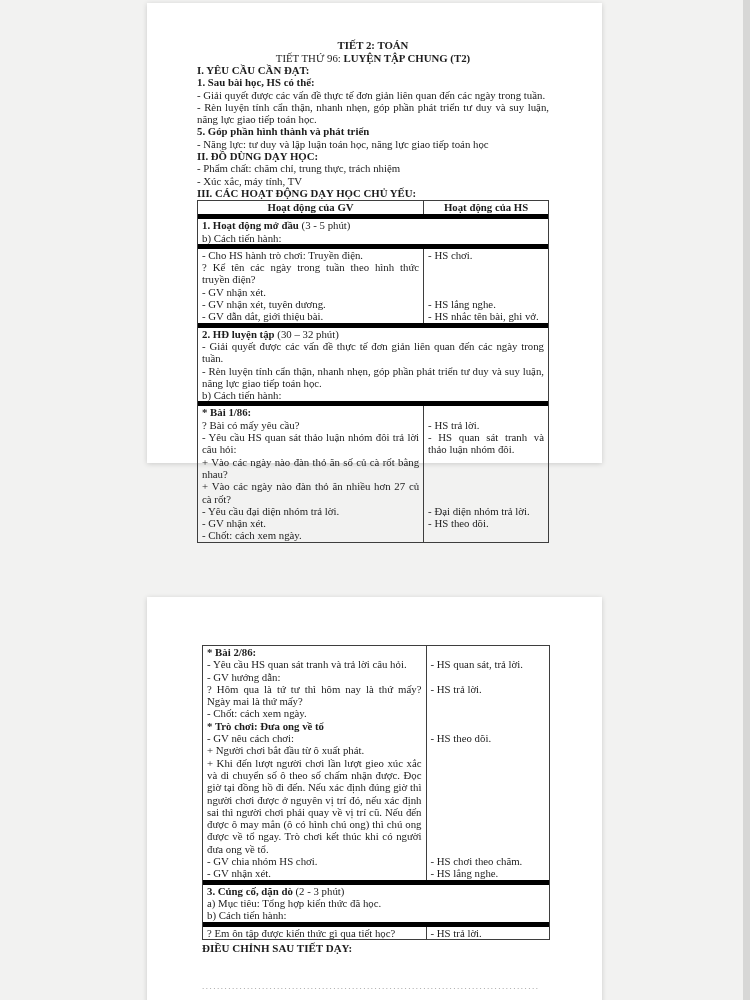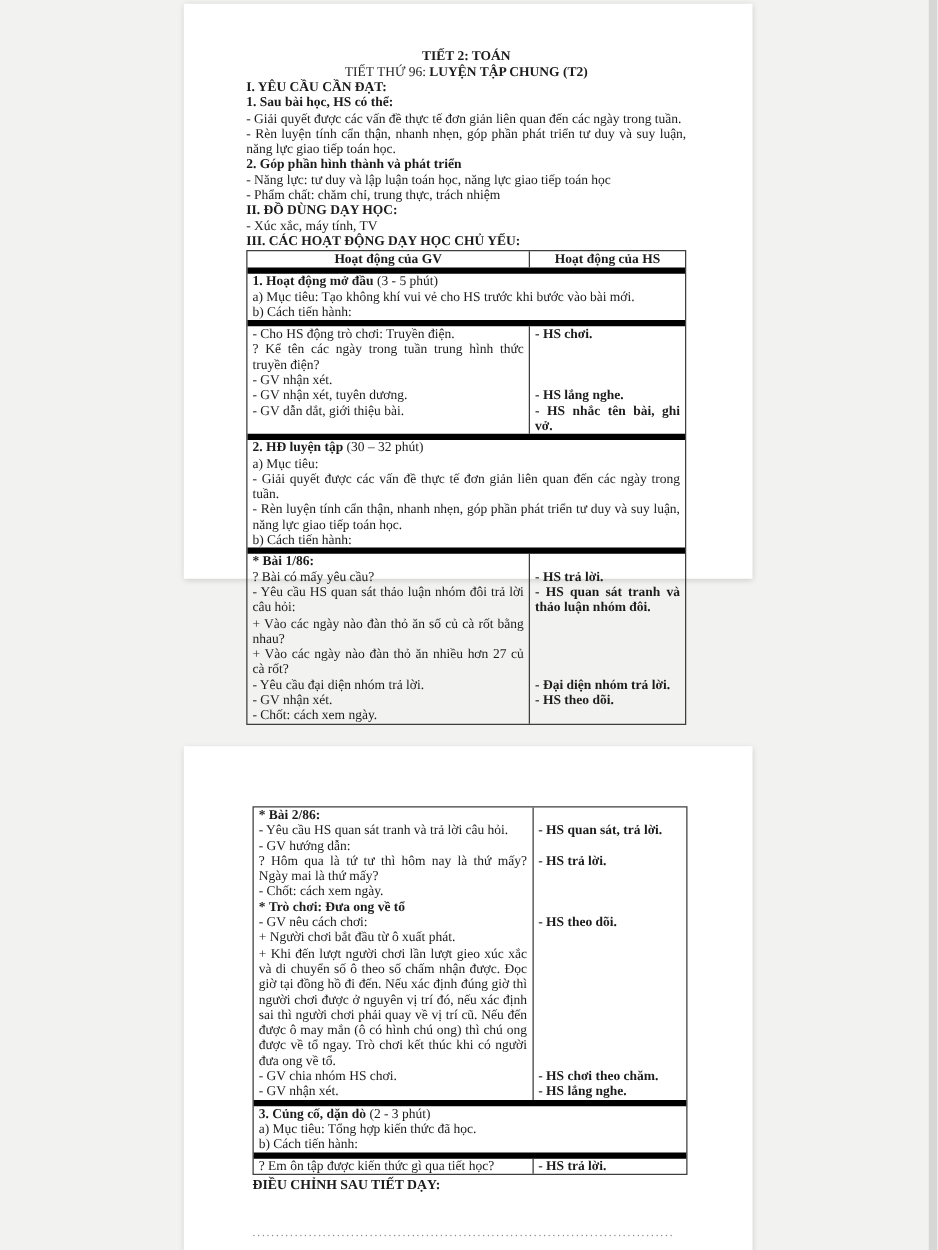--- a/index.html
+++ b/index.html
@@ -18,80 +18,78 @@
   .page1{top:3px;height:460px;padding:36px 53px 0 50px;box-sizing:border-box;}
   .page2{top:597px;height:420px;padding:47px 52px 0 55px;box-sizing:border-box;}
   .ln{min-height:12.3px;text-align:justify;}
   .ln b{font-weight:bold;}
   .title-line{text-align:center;min-height:12.5px;}
   .dtable{border:1px solid #3e3e3e;margin-top:1px;}
   .trow{display:flex;}
   .trow + .trow{border-top:5px solid #000000;}
   .cell{padding:0 4px;box-sizing:border-box;}
   .cell.gv{width:64.6%;border-right:1px solid #3e3e3e;}
-  .cell.hs{width:35.4%;font-weight:bold;}
+  .cell.hs{width:35.4%;}
   .cell.span{width:100%;}
   .cell.head{font-weight:bold;text-align:center;min-height:13px;}
   .footer-heading{font-weight:bold;margin-top:2px;font-size:11px;}
   .dots-line{
     margin-top:26px;width:336px;overflow:hidden;white-space:nowrap;
     color:#8a8a8a;font-size:9px;letter-spacing:1.5px;
   }
 </style>
 </head>
 <body>
 
 <div class="page page1">
   <div class="title-line"><b>TIẾT 2: TOÁN</b></div>
   <div class="title-line"><span>TIẾT THỨ 96: </span><b>LUYỆN TẬP CHUNG (T2)</b></div>
   <div id="intro1">
       <div class="ln"><b>I. YÊU CẦU CẦN ĐẠT:</b></div>
       <div class="ln"><b>1. Sau bài học, HS có thể:</b></div>
       <div class="ln"><span>- Giải quyết được các vấn đề thực tế đơn giản liên quan đến các ngày trong tuần.</span></div>
       <div class="ln"><span>- Rèn luyện tính cẩn thận, nhanh nhẹn, góp phần phát triển tư duy và suy luận, năng lực giao tiếp toán học.</span></div>
-      <div class="ln"><b>2. Góp phần hình thành và phát triển</b></div>
+      <div class="ln"><b>5. Góp phần hình thành và phát triển</b></div>
       <div class="ln"><span>- Năng lực: tư duy và lập luận toán học, năng lực giao tiếp toán học</span></div>
+      <div class="ln"><b>II. ĐỒ DÙNG DẠY HỌC:</b></div>
       <div class="ln"><span>- Phẩm chất: chăm chỉ, trung thực, trách nhiệm</span></div>
-      <div class="ln"><b>II. ĐỒ DÙNG DẠY HỌC:</b></div>
       <div class="ln"><span>- Xúc xắc, máy tính, TV</span></div>
       <div class="ln"><b>III. CÁC HOẠT ĐỘNG DẠY HỌC CHỦ YẾU:</b></div>
     </div>
   <div id="table1" class="dtable">
       <div class="trow">
         <div class="cell head gv">Hoạt động của GV</div>
         <div class="cell head hs">Hoạt động của HS</div>
       </div>
       <div class="trow">
         <div class="cell span">
           <div class="ln"><b>1. Hoạt động mở đầu</b><span> (3 - 5 phút)</span></div>
-          <div class="ln"><span>a) Mục tiêu: Tạo không khí vui vẻ cho HS trước khi bước vào bài mới.</span></div>
           <div class="ln"><span>b) Cách tiến hành:</span></div>
         </div>
       </div>
       <div class="trow">
         <div class="cell gv">
-          <div class="ln"><span>- Cho HS động trò chơi: Truyền điện.</span></div>
-          <div class="ln"><span>? Kể tên các ngày trong tuần trung hình thức truyền điện?</span></div>
+          <div class="ln"><span>- Cho HS hành trò chơi: Truyền điện.</span></div>
+          <div class="ln"><span>? Kể tên các ngày trong tuần theo hình thức truyền điện?</span></div>
           <div class="ln"><span>- GV nhận xét.</span></div>
           <div class="ln"><span>- GV nhận xét, tuyên dương.</span></div>
           <div class="ln"><span>- GV dẫn dắt, giới thiệu bài.</span></div>
         </div>
         <div class="cell hs">
           <div class="ln"><span>- HS chơi.</span></div>
           <div class="ln">&nbsp;</div>
           <div class="ln">&nbsp;</div>
           <div class="ln">&nbsp;</div>
           <div class="ln"><span>- HS lắng nghe.</span></div>
           <div class="ln"><span>- HS nhắc tên bài, ghi vở.</span></div>
         </div>
       </div>
       <div class="trow">
         <div class="cell span">
           <div class="ln"><b>2. HĐ luyện tập</b><span> (30 – 32 phút)</span></div>
-          <div class="ln"><span>a) Mục tiêu:</span></div>
           <div class="ln"><span>- Giải quyết được các vấn đề thực tế đơn giản liên quan đến các ngày trong tuần.</span></div>
           <div class="ln"><span>- Rèn luyện tính cẩn thận, nhanh nhẹn, góp phần phát triển tư duy và suy luận, năng lực giao tiếp toán học.</span></div>
           <div class="ln"><span>b) Cách tiến hành:</span></div>
         </div>
       </div>
       <div class="trow">
         <div class="cell gv">
           <div class="ln"><b>* Bài 1/86:</b></div>
           <div class="ln"><span>? Bài có mấy yêu cầu?</span></div>
           <div class="ln"><span>- Yêu cầu HS quan sát thảo luận nhóm đôi trả lời câu hỏi:</span></div>

